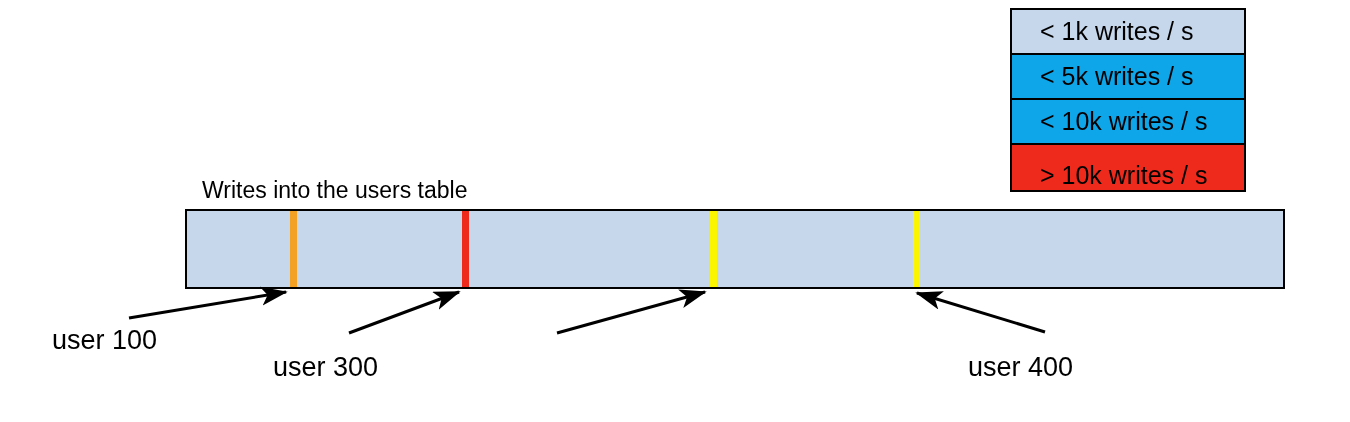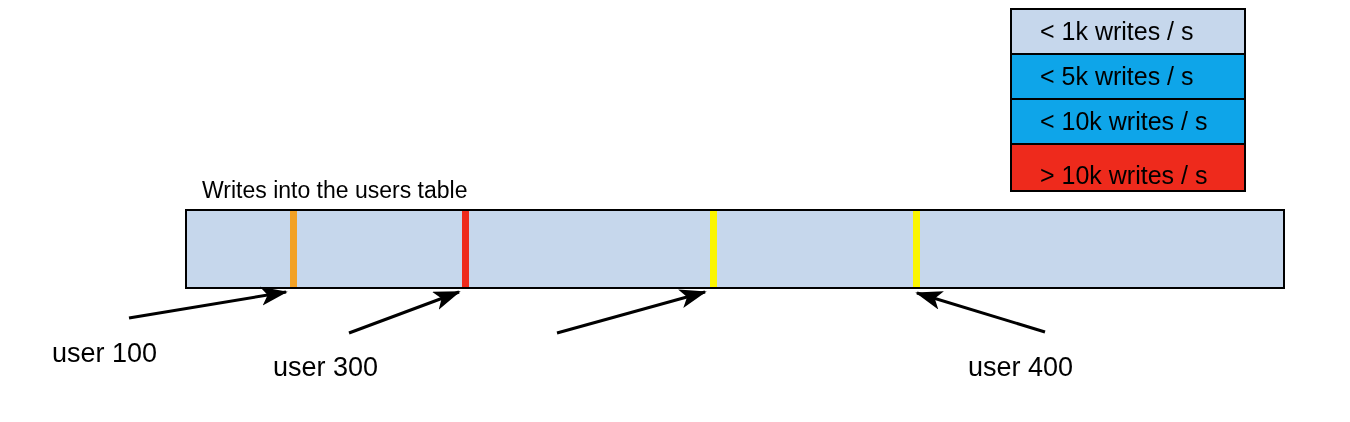--- a/index.html
+++ b/index.html
@@ -122,17 +122,17 @@
       <marker id="ah" markerWidth="10" markerHeight="10" refX="8.4" refY="3.2" orient="auto" markerUnits="strokeWidth">
         <path d="M0,0 L9,3.2 L0,6.4 L2.2,3.2 z" fill="#000000"></path>
       </marker>
     </defs>
     <line x1="129" y1="318" x2="286" y2="292" stroke="#000000" stroke-width="3" marker-end="url(#ah)"></line>
     <line x1="349" y1="333" x2="459" y2="292" stroke="#000000" stroke-width="3" marker-end="url(#ah)"></line>
     <line x1="557" y1="333" x2="705" y2="292" stroke="#000000" stroke-width="3" marker-end="url(#ah)"></line>
     <line x1="1045" y1="332" x2="917" y2="293" stroke="#000000" stroke-width="3" marker-end="url(#ah)"></line>
   </svg>
 
-  <div class="callout" style="left: 52px; top: 338px;">user 100</div>
+  <div class="callout" style="left: 52px; top: 325px;">user 100</div>
   <div class="callout" style="left: 273px; top: 352px;">user 300</div>
   <div class="callout" style="left: 968px; top: 352px;">user 400</div>
 
 </div>
 
 </body></html>

